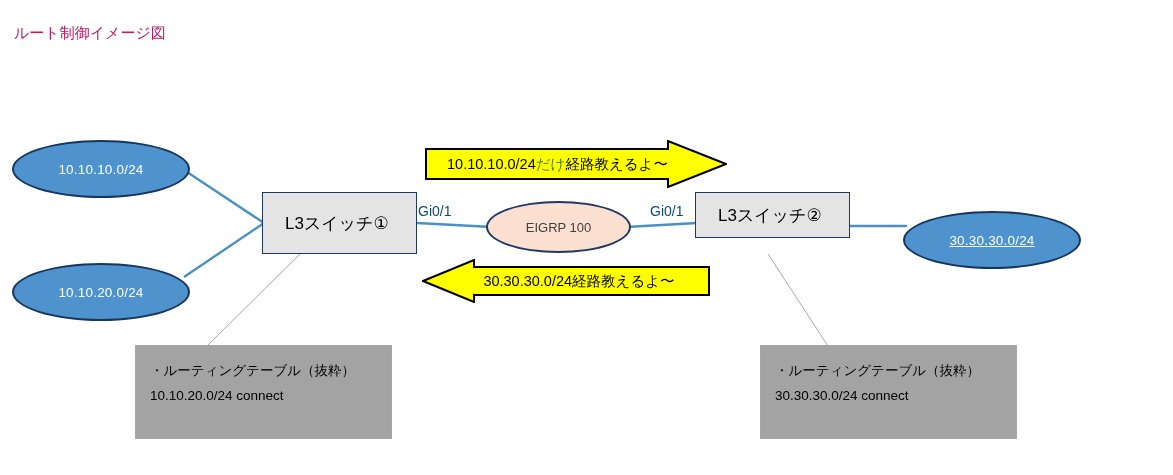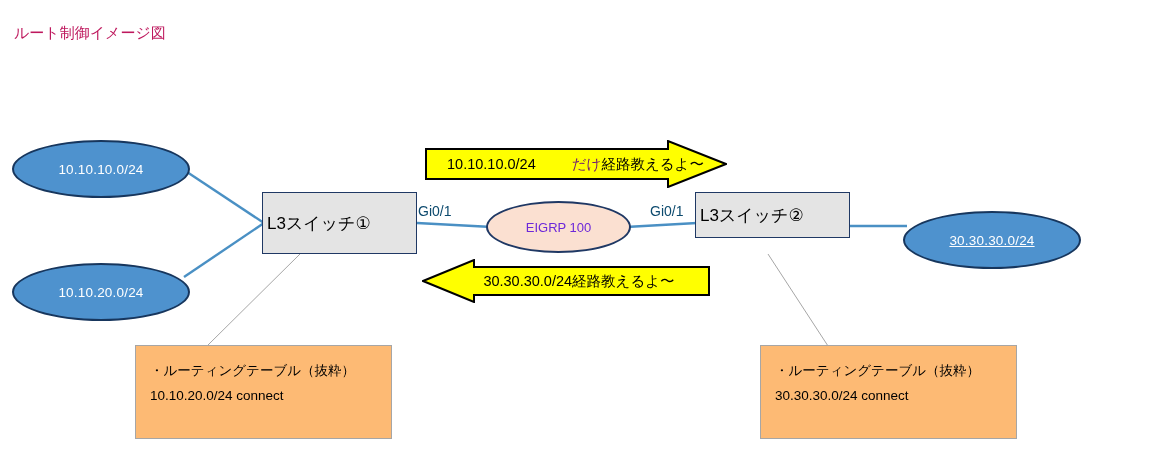--- a/index.html
+++ b/index.html
@@ -48,32 +48,32 @@
   #net-10-10-20 { left: 12px; top: 263px; width: 178px; height: 58px; }
   #net-30-30-30 { left: 903px; top: 211px; width: 178px; height: 58px; text-decoration: underline; }
 
   .proto-ellipse {
     position: absolute;
     left: 486px; top: 201px; width: 145px; height: 52px;
     display: flex; align-items: center; justify-content: center;
     border-radius: 50%;
     background: #FBE0D1;
     border: 2.5px solid #1F3864;
-    color: #6d28d9;
+    color: #404040;
     font-size: 13px;
     white-space: nowrap;
   }
 
   
   .switch-box {
     position: absolute;
     background: #E4E4E4;
     border: 1.5px solid #1F3864;
     display: flex; align-items: center;
-    padding-left: 4px;
+    padding-left: 22px;
     font-size: 17px;
     color: #000;
     white-space: nowrap;
   }
   #switch-1 { left: 262px; top: 192px; width: 155px; height: 62px; }
   #switch-2 { left: 695px; top: 192px; width: 155px; height: 46px; }
 
   
   .iface-label {
     position: absolute;
@@ -93,26 +93,26 @@
   .arrow-text {
     position: absolute;
     left: 0; top: 0; width: 100%; height: 100%;
     display: flex; align-items: center;
     font-size: 14.5px;
     white-space: nowrap;
     color: #000;
   }
   #arrow-advertise-right .arrow-text { justify-content: flex-start; padding-left: 22px; }
   #arrow-advertise-left  .arrow-text { justify-content: center; padding-left: 26px; }
-  .hl-red { color: #701a75; margin-left: 36px; }
+  .hl-red { color: #4d7c0f; }
 
   
   .note-box {
     position: absolute;
-    background: #fdba74;
+    background: #a3a3a3;
     border: 1px solid #A6A6A6;
     padding: 12px 0 0 14px;
     font-size: 13.5px;
     line-height: 25px;
     color: #000;
     white-space: nowrap;
   }
   #note-left  { left: 135px; top: 345px; width: 257px; height: 94px; }
   #note-right { left: 760px; top: 345px; width: 257px; height: 94px; }
   .note-line { display: block; }

